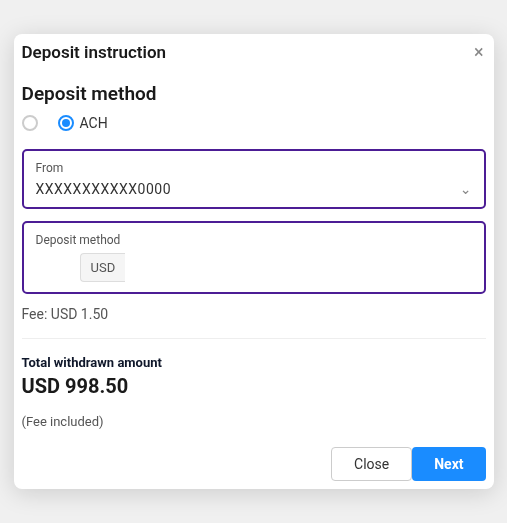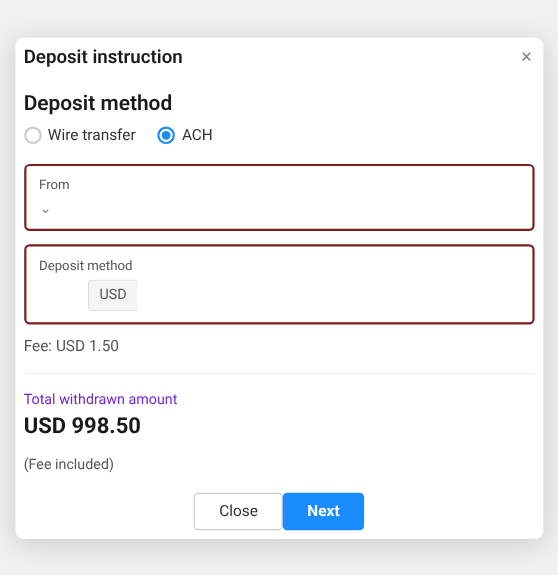--- a/index.html
+++ b/index.html
@@ -99,21 +99,21 @@
 
     .radio-circle.selected::after {
       content: '';
       width: 8px;
       height: 8px;
       border-radius: 50%;
       background: #1a8cff;
     }
 
     .field-group {
-      border: 2px solid #7f1d1d;
+      border: 2px solid #4c1d95;
       border-radius: 5px;
       padding: 10px 12px;
       margin-bottom: 12px;
     }
 
     .field-label {
       font-size: 12px;
       color: #555;
       margin-bottom: 6px;
     }
@@ -164,41 +164,41 @@
     }
 
     .fee-text {
       font-size: 14px;
       color: #555;
       margin-bottom: 16px;
     }
 
     .total-label {
       font-size: 13px;
-      font-weight: 400;
-      color: #6d28d9;
+      font-weight: 700;
+      color: #0f172a;
       margin-bottom: 4px;
     }
 
     .total-amount {
       font-size: 20px;
       font-weight: 700;
       color: #1a1a1a;
       margin-bottom: 16px;
     }
 
     .fee-included {
       font-size: 13px;
       color: #555;
       margin-bottom: 18px;
     }
 
     .modal-footer {
       display: flex;
-      justify-content: center;
+      justify-content: flex-end;
       gap: 0;
       margin-top: 8px;
     }
 
     .btn-close {
       background: #ffffff;
       border: 1px solid #cccccc;
       border-radius: 4px;
       padding: 8px 22px;
       font-size: 14px;
@@ -234,31 +234,31 @@
       <button class="close-icon-btn">
         <span>×</span>
       </button>
     </div>
 
     <div class="section-label">Deposit method</div>
 
     <div class="radio-group">
       <label class="radio-option">
         <div class="radio-circle"></div>
-        <span>Wire transfer</span>
       </label>
       <label class="radio-option">
         <div class="radio-circle selected"></div>
         <span>ACH</span>
       </label>
     </div>
 
     <div class="field-group">
       <div class="field-label">From</div>
       <div class="dropdown-row">
+        <span class="dropdown-value">XXXXXXXXXXX0000</span>
         <span class="chevron-down">⌄</span>
       </div>
     </div>
 
     <div class="field-group">
       <div class="field-label">Deposit method</div>
       <div class="amount-row">
         <span class="currency-label">USD</span>
       </div>
     </div>

